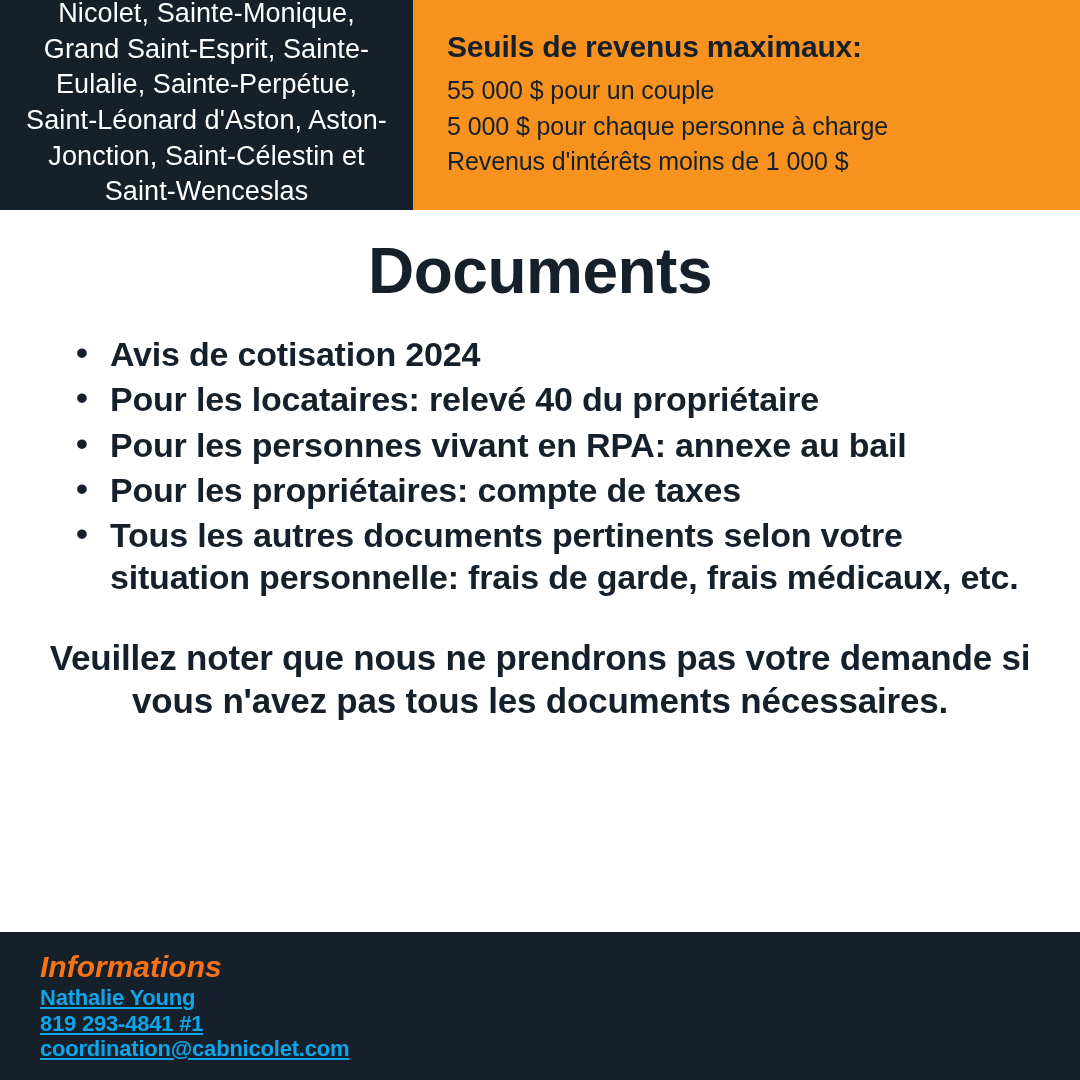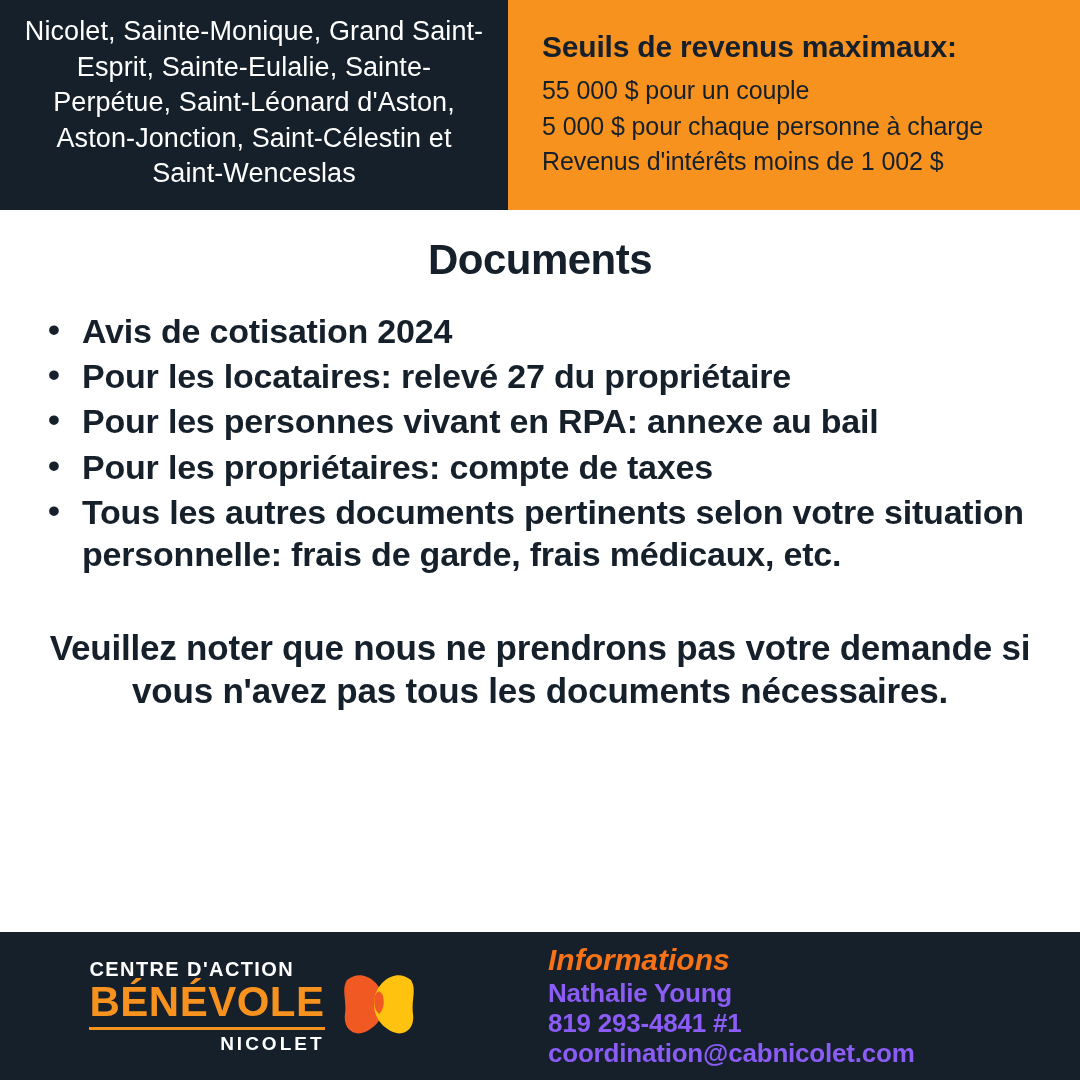--- a/index.html
+++ b/index.html
@@ -23,21 +23,21 @@
   }
 
   
   .top-banner {
     display: flex;
     width: 100%;
     height: 210px;
     flex: 0 0 210px;
   }
   .top-left {
-    width: 508px;
+    width: 413px;
     background: #16202b;
     color: #ffffff;
     display: flex;
     align-items: center;
     justify-content: center;
     box-sizing: border-box;
     padding: 6px 24px 10px 24px;
   }
   .top-left-text {
     font-size: 27px;
@@ -73,33 +73,33 @@
   .main {
     flex: 1;
     display: flex;
     flex-direction: column;
     box-sizing: border-box;
     padding: 18px 0 0 0;
     color: #16202b;
   }
   .doc-title {
     text-align: center;
-    font-size: 42px;
+    font-size: 64px;
     font-weight: bold;
     line-height: 1.05;
     letter-spacing: -0.5px;
     margin: 10px 0 0 0;
   }
   .doc-title .l2 {
     display: block;
   }
 
   .doc-list {
-    margin: 28px 0 13px 0;
-    padding: 0 40px 0 48px;
+    margin: 28px 0 0 0;
+    padding: 0 40px 0 76px;
     list-style: none;
   }
   .doc-list li {
     position: relative;
     font-size: 34px;
     font-weight: bold;
     line-height: 1.24;
     margin-bottom: 3px;
     padding-left: 34px;
     letter-spacing: -0.2px;
@@ -184,76 +184,62 @@
   }
   .info-title {
     color: #f97316;
     font-size: 30px;
     font-weight: bold;
     font-style: italic;
     line-height: 1.12;
     margin-bottom: 1px;
   }
   .info-line {
-    color: #8b5cf6;
-    font-size: 26px;
+    color: #0ea5e9;
+    font-size: 22px;
     font-weight: bold;
     line-height: 1.16;
     letter-spacing: -0.2px;
+    text-decoration: underline;
   }
 </style>
 </head>
 <body>
 
 <div class="poster">
 
   <div class="top-banner">
     <div class="top-left">
       <div class="top-left-text">Nicolet, Sainte-Monique, Grand Saint-Esprit, Sainte-Eulalie, Sainte-Perpétue, Saint-Léonard d'Aston, Aston-Jonction, Saint-Célestin et Saint-Wenceslas</div>
     </div>
     <div class="top-right">
       <div class="top-right-title">Seuils de revenus maximaux:</div>
       <div class="top-right-line">55 000 $ pour un couple</div>
       <div class="top-right-line">5 000 $ pour chaque personne à charge</div>
-      <div class="top-right-line">Revenus d'intérêts moins de 1 002 $</div>
+      <div class="top-right-line">Revenus d'intérêts moins de 1 000 $</div>
     </div>
   </div>
 
   <div class="main">
     <div class="doc-title">
       <span>Documents</span>
     </div>
 
     <ul class="doc-list">
       <li>Avis de cotisation 2024</li>
-      <li>Pour les locataires: relevé 27 du propriétaire</li>
+      <li>Pour les locataires: relevé 40 du propriétaire</li>
       <li>Pour les personnes vivant en RPA: annexe au bail</li>
       <li>Pour les propriétaires: compte de taxes</li>
       <li>Tous les autres documents pertinents selon votre situation personnelle: frais de garde, frais médicaux, etc.</li>
     </ul>
 
     <div class="note">Veuillez noter que nous ne prendrons pas votre demande si vous n'avez pas tous les documents nécessaires.</div>
   </div>
 
   <div class="footer">
-    <div class="footer-left">
-      <div class="logo-text">
-        <div class="logo-l1">CENTRE D'ACTION</div>
-        <div class="logo-l2">BÉNÉVOLE</div>
-        <div class="logo-rule"></div>
-        <div class="logo-l3">NICOLET</div>
-      </div>
-      <div class="logo-mark">
-        <svg width="80" height="80" viewBox="0 0 80 80" aria-hidden="true">
-          <path d="M8 14 C22 2, 40 14, 44 30 C48 46, 40 60, 26 66 C14 71, 4 62, 6 48 C8 34, 2 24, 8 14 Z" fill="#f05a22"></path>
-          <path d="M72 14 C58 2, 40 14, 36 30 C32 46, 40 60, 54 66 C66 71, 76 62, 74 48 C72 34, 78 24, 72 14 Z" fill="#ffc20e"></path>
-          <path d="M36 30 C38 24, 42 24, 44 30 C46 38, 44 44, 40 48 C36 44, 34 38, 36 30 Z" fill="#f05a22"></path>
-        </svg>
-      </div>
-    </div>
     <div class="footer-right">
       <div class="info-title">Informations</div>
       <div class="info-line">Nathalie Young</div>
       <div class="info-line">819 293-4841 #1</div>
       <div class="info-line">coordination@cabnicolet.com</div>
     </div>
   </div>
 
 </div>
 

